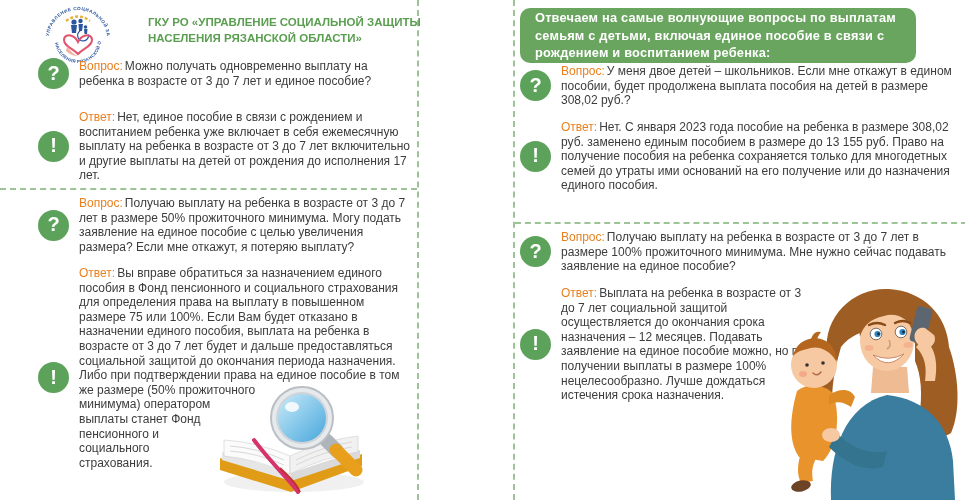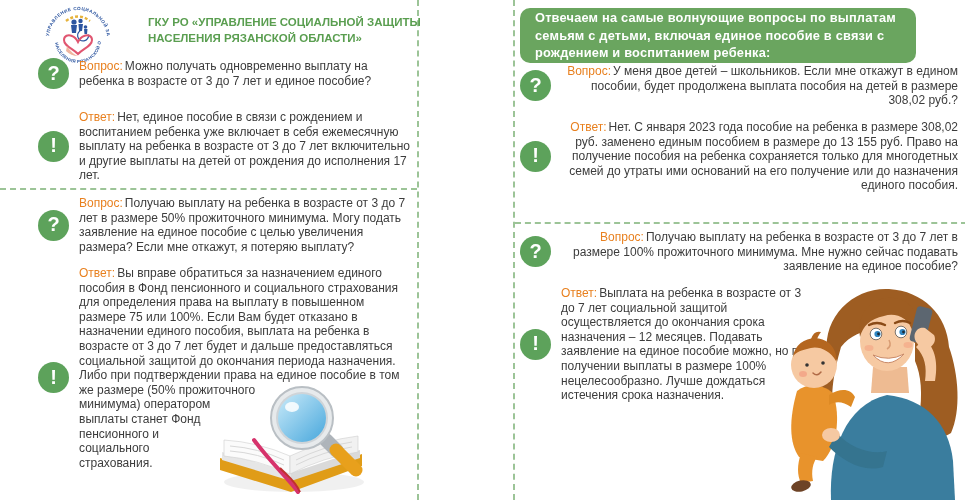--- a/index.html
+++ b/index.html
@@ -39,21 +39,21 @@
   .f2{clear:right;width:150px;height:15px;}
   .f3{clear:right;width:178px;height:15px;}
   .f4{clear:right;width:200px;height:60px;}
   #book{position:absolute;left:210px;top:382px;pointer-events:none;}
   
   #q3{left:5px;top:64px;width:440px;}
   #a3{left:5px;top:120px;width:440px;}
   #div-right{left:0;top:222px;width:452px;}
   #q4{left:5px;top:230px;width:440px;}
   #a4{left:5px;top:286px;width:300px;}
-  #q3 .txt,#a3 .txt,#q4 .txt{width:397px;text-align:right;}
+  #q3 .txt,#a3 .txt,#q4 .txt{width:397px;}
   #a4 .txt{width:253px;}
   #mother{position:absolute;left:252px;top:283px;pointer-events:none;}
 </style>
 </head>
 <body>
 
 <div id="page">
 
   <div id="col-left" class="col">
 

